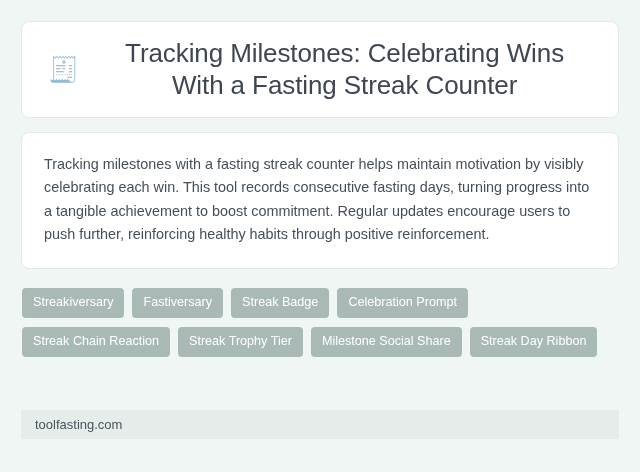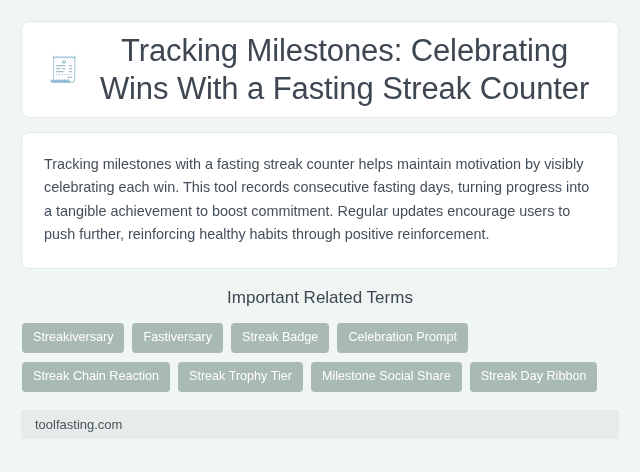--- a/index.html
+++ b/index.html
@@ -41,21 +41,21 @@
     max-width: 100%;
   }
   .doc-icon {
     font-size: 25px;
     line-height: 1;
     flex: 0 0 auto;
     color: #b9b3d6;
     filter: saturate(0.55);
   }
   .page-title {
-    font-size: 31px;
+    font-size: 26px;
     line-height: 1.22;
     color: #3d4651;
     text-align: center;
     font-weight: 400;
     letter-spacing: -0.1px;
   }
   
   .body-card {
     margin-top: 14px;
     padding: 18px 20px 20px 20px;
@@ -123,21 +123,20 @@
       <span class="doc-icon">🧾</span>
       <h1 class="page-title">Tracking Milestones: Celebrating Wins With a Fasting Streak Counter</h1>
     </div>
   </div>
 
   <div class="card body-card">
     <p class="body-text">Tracking milestones with a fasting streak counter helps maintain motivation by visibly celebrating each win. This tool records consecutive fasting days, turning progress into a tangible achievement to boost commitment. Regular updates encourage users to push further, reinforcing healthy habits through positive reinforcement.</p>
   </div>
 
   <div class="terms-section">
-    <h2 class="terms-heading">Important Related Terms</h2>
     <div class="chips" id="chips-container">
         <span class="chip">Streakiversary</span>
         <span class="chip">Fastiversary</span>
         <span class="chip">Streak Badge</span>
         <span class="chip">Celebration Prompt</span>
         <span class="chip">Streak Chain Reaction</span>
         <span class="chip">Streak Trophy Tier</span>
         <span class="chip">Milestone Social Share</span>
         <span class="chip">Streak Day Ribbon</span>
       </div>

